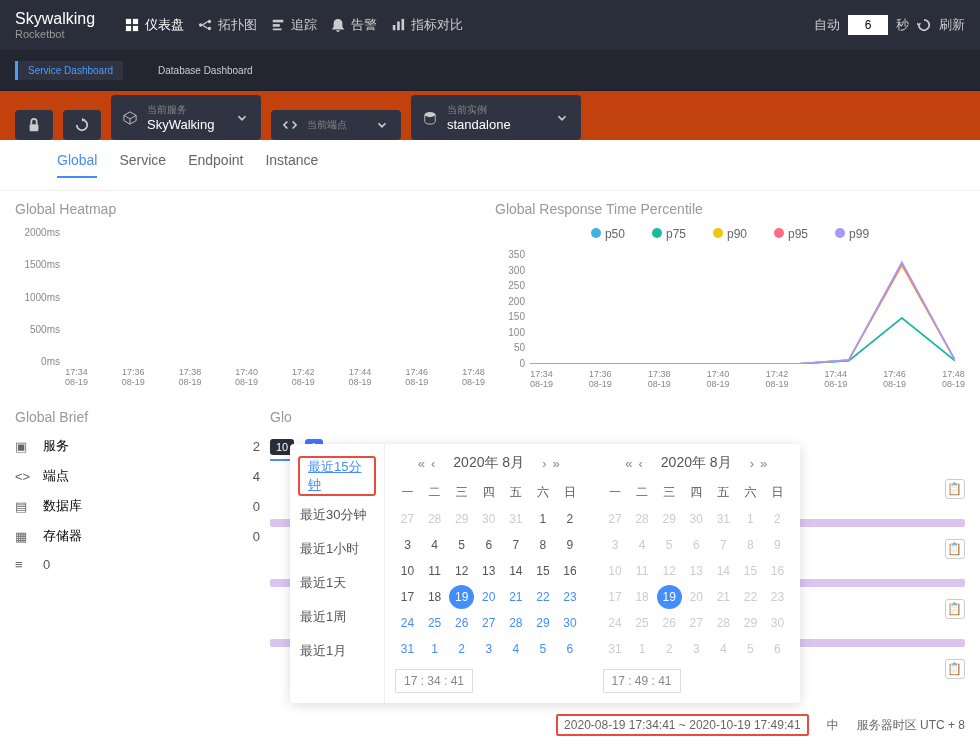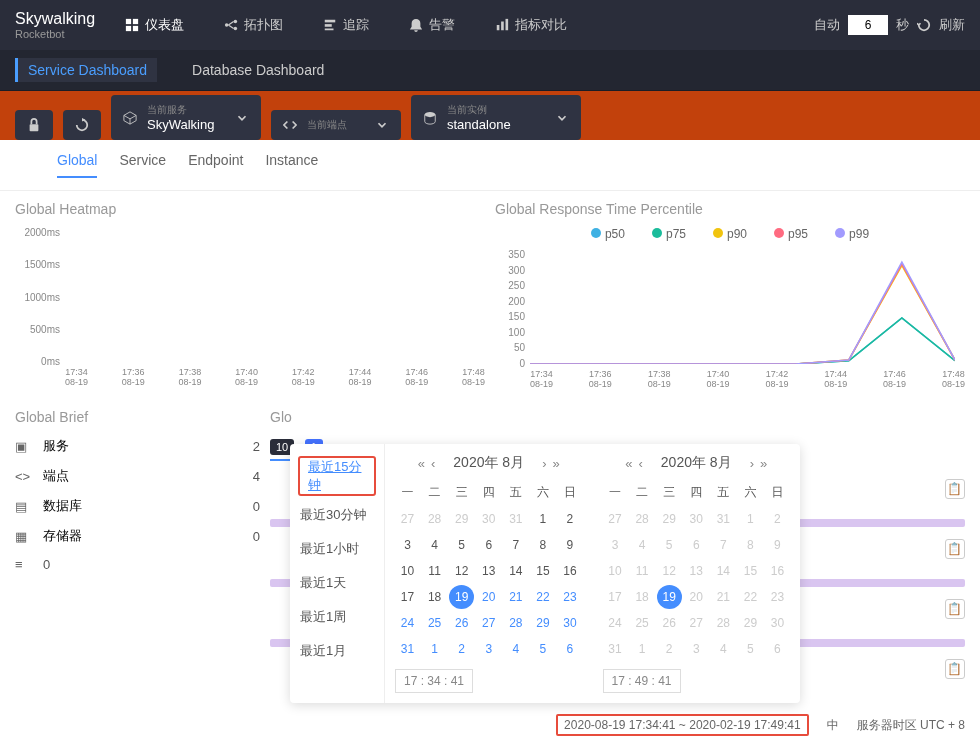--- a/index.html
+++ b/index.html
@@ -1,27 +1,27 @@
 <!DOCTYPE html>
 <html><head>
 <meta charset="utf-8">
 <style>
 * { margin: 0; padding: 0; box-sizing: border-box; font-family: -apple-system, BlinkMacSystemFont, "Segoe UI", Arial, sans-serif; }
 body { width: 980px; height: 744px; background: #fff; color: #333; position: relative; overflow: hidden; }
 .topbar { background: #2a2d3a; height: 50px; display: flex; align-items: center; padding: 0 15px; color: #ccc; }
 .logo { display: flex; flex-direction: column; margin-right: 30px; }
 .logo-main { color: #fff; font-size: 16px; font-weight: 300; }
 .logo-sub { color: #999; font-size: 11px; }
-.nav-items { display: flex; gap: 40px; flex: 1; }
+.nav-items { display: flex; gap: 14px; flex: 1; }
 .nav-item { display: flex; align-items: center; gap: 6px; font-size: 13px; cursor: pointer; color: #ccc; }
 .nav-item.active { color: #fff; }
 .top-right { display: flex; align-items: center; gap: 8px; font-size: 13px; }
 .auto-input { width: 40px; height: 20px; background: #fff; border: none; text-align: center; font-size: 12px; }
 .subbar { background: #232631; height: 40px; display: flex; align-items: center; padding: 0 15px; gap: 25px; }
-.subbar-item { color: #ccc; font-size: 14px; cursor: pointer; padding: 4px 10px; }
+.subbar-item { color: #ccc; font-size: 10px; cursor: pointer; padding: 4px 10px; }
 .subbar-item.active { background: #2f3342; color: #4a9eff; border-left: 3px solid #4a9eff; }
 .selector-row { background: #c2410c; height: 50px; display: flex; align-items: flex-end; padding: 0 15px; gap: 10px; border-top: 1px solid #1a1d26; }
 .selector-pill { display: flex; align-items: center; gap: 10px; background: #2f3342; border-radius: 4px; padding: 8px 12px; color: #ccc; font-size: 12px; }
 .selector-block { display: flex; flex-direction: column; }
 .selector-label { font-size: 10px; color: #888; }
 .selector-value { font-size: 13px; color: #fff; }
 .tabs-row { padding: 12px 15px; display: flex; gap: 22px; border-bottom: 1px solid #eee; }
 .tab { font-size: 14px; color: #666; cursor: pointer; padding-bottom: 8px; }
 .tab.active { color: #448dfe; border-bottom: 2px solid #448dfe; margin-left: 42px; }
 .charts-row { display: flex; padding: 10px 15px; gap: 10px; }
@@ -447,16 +447,16 @@
           <div class="dp-day muted">4</div>
           <div class="dp-day muted">5</div>
           <div class="dp-day muted">6</div>
         </div>
       <div class="dp-time">17 : 49 : 41</div>
     </div>
   </div>
 </div>
 
 <div class="footer">
-  <span class="dt-range">2020-08-19 17:34:41 ~ 2020-02-19 17:49:41</span>
+  <span class="dt-range">2020-08-19 17:34:41 ~ 2020-10-19 17:49:41</span>
   <span>中</span>
   <span>服务器时区 UTC + 8</span>
 </div>
 
 </body></html>

